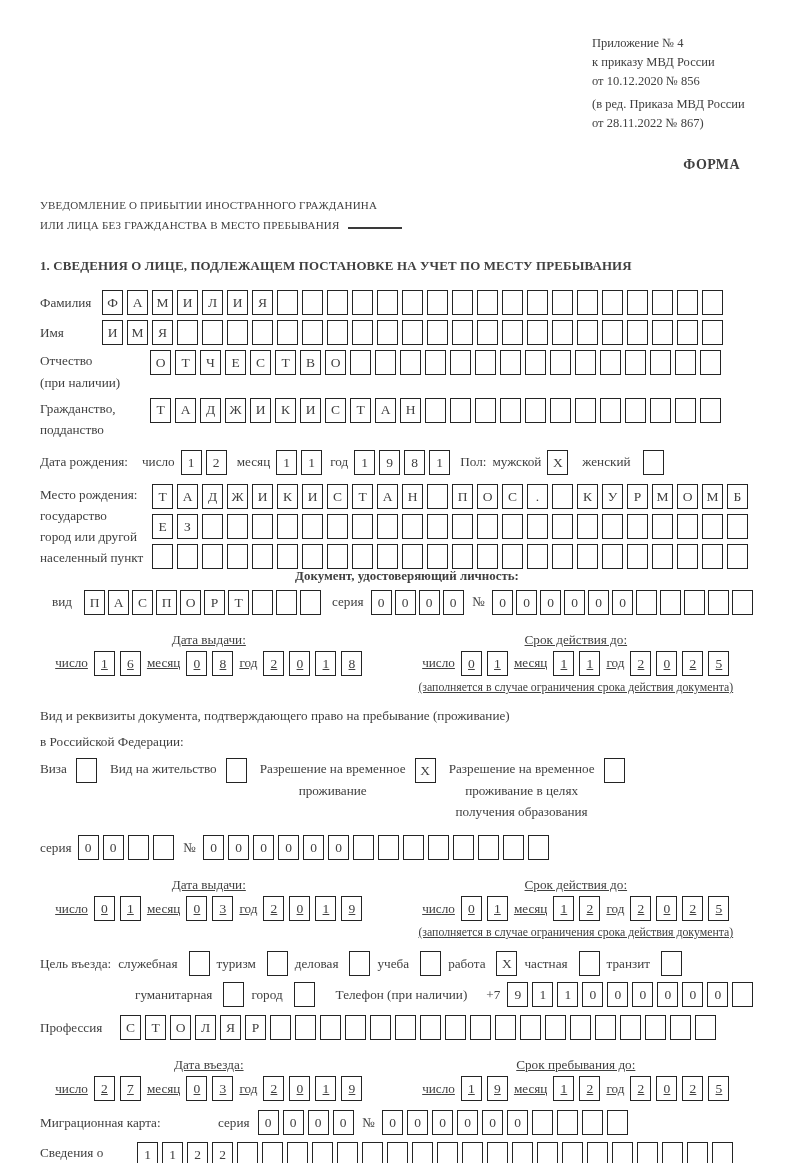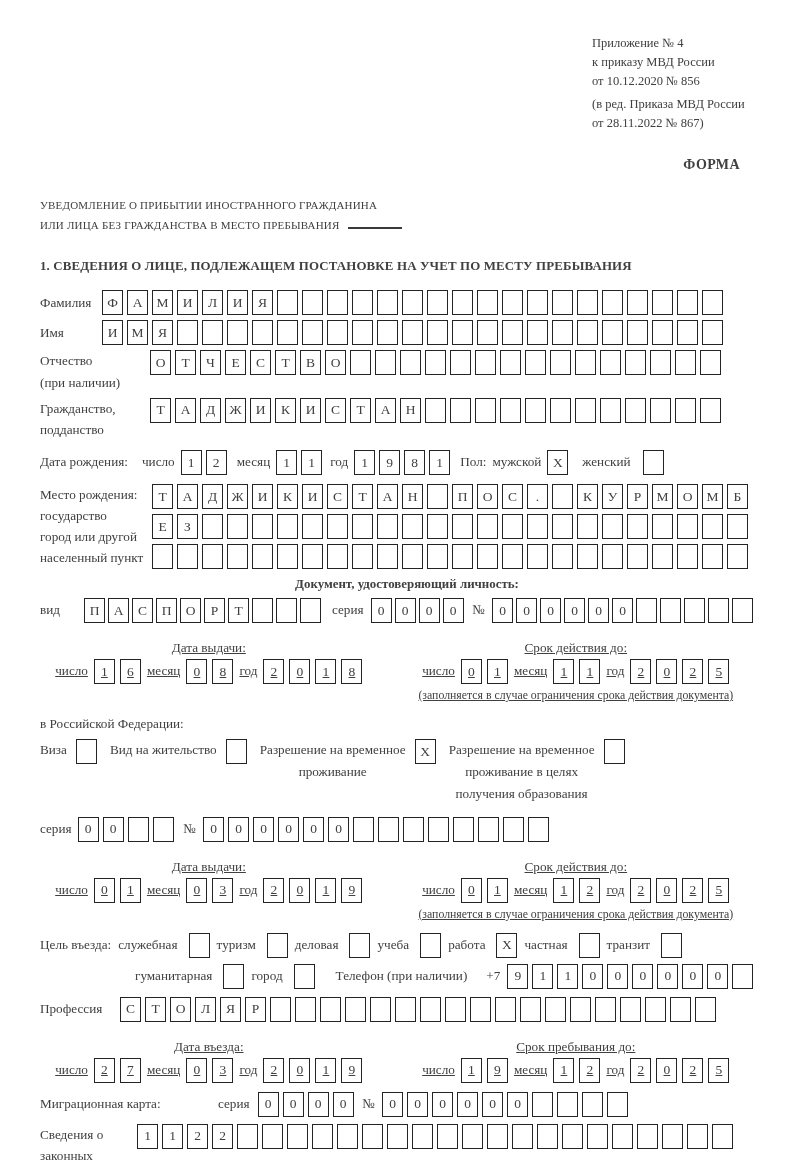--- a/index.html
+++ b/index.html
@@ -39,21 +39,21 @@
   
   .dates{display:flex;margin-top:17px;align-items:flex-start;text-decoration:underline;}
   .dates-col{flex:none;}
   .dates-col.left{width:46%;}
   .dates-col.right{width:54%;}
   .dates-head{text-align:center;font-size:13.2px;}
   .dates-row{display:flex;align-items:center;gap:6px;margin-top:3px;justify-content:center;}
   .dates-row .cells{gap:5px;}
   .note{font-size:11.8px;margin-top:4px;text-align:center;}
   
-  .doc-head{text-align:center;font-weight:bold;font-size:12.9px;margin-top:8px;}
+  .doc-head{text-align:center;font-weight:bold;font-size:12.9px;margin-top:0;}
   .intro{font-size:13.2px;line-height:2.0;margin-top:8px;}
   
   .opts{display:flex;align-items:flex-start;margin-top:2px;gap:13px;}
   .opt{display:flex;align-items:flex-start;gap:9px;}
   .opt-lbl{font-size:13.2px;line-height:1.65;text-align:center;}
   
   .purpose{display:flex;align-items:center;gap:7px;margin-top:11px;font-size:13.2px;flex-wrap:nowrap;}
   .p-item{display:flex;align-items:center;gap:11px;}
   .purpose2{margin-left:95px;margin-top:6px;}
 </style>
@@ -322,21 +322,21 @@
           <span class="cell"></span>
           <span class="cell"></span>
           <span class="cell"></span>
           <span class="cell"></span>
         </div>
     </div>
   </div>
 
   <div class="doc-head">Документ, удостоверяющий личность:</div>
 
-  <div class="row" style="margin-top:6px;">
+  <div class="row" style="margin-top:6px;text-align:center;">
     <div class="lbl" style="width:44px;">вид</div>
     <div class="cells tight">
         <span class="cell">П</span>
         <span class="cell">А</span>
         <span class="cell">С</span>
         <span class="cell">П</span>
         <span class="cell">О</span>
         <span class="cell">Р</span>
         <span class="cell">Т</span>
         <span class="cell"></span>
@@ -408,20 +408,21 @@
             <span class="cell">0</span>
             <span class="cell">2</span>
             <span class="cell">5</span>
           </span>
       </div>
       <div class="note">(заполняется в случае ограничения срока действия документа)</div>
     </div>
   </div>
 
   <div class="intro">
+    <div>Вид и реквизиты документа, подтверждающего право на пребывание (проживание)</div>
     <div>в Российской Федерации:</div>
   </div>
 
   <div class="opts">
     <div class="opt">
       <span class="opt-lbl">Виза</span>
       <span class="cells">
           <span class="cell"></span>
         </span>
     </div>

